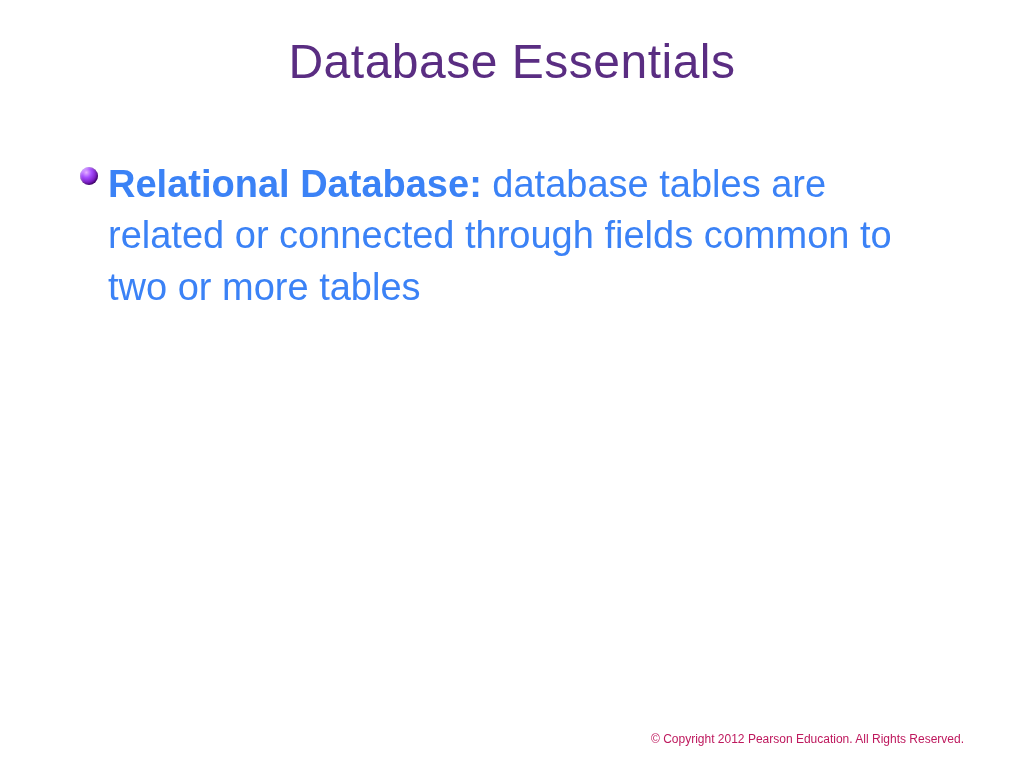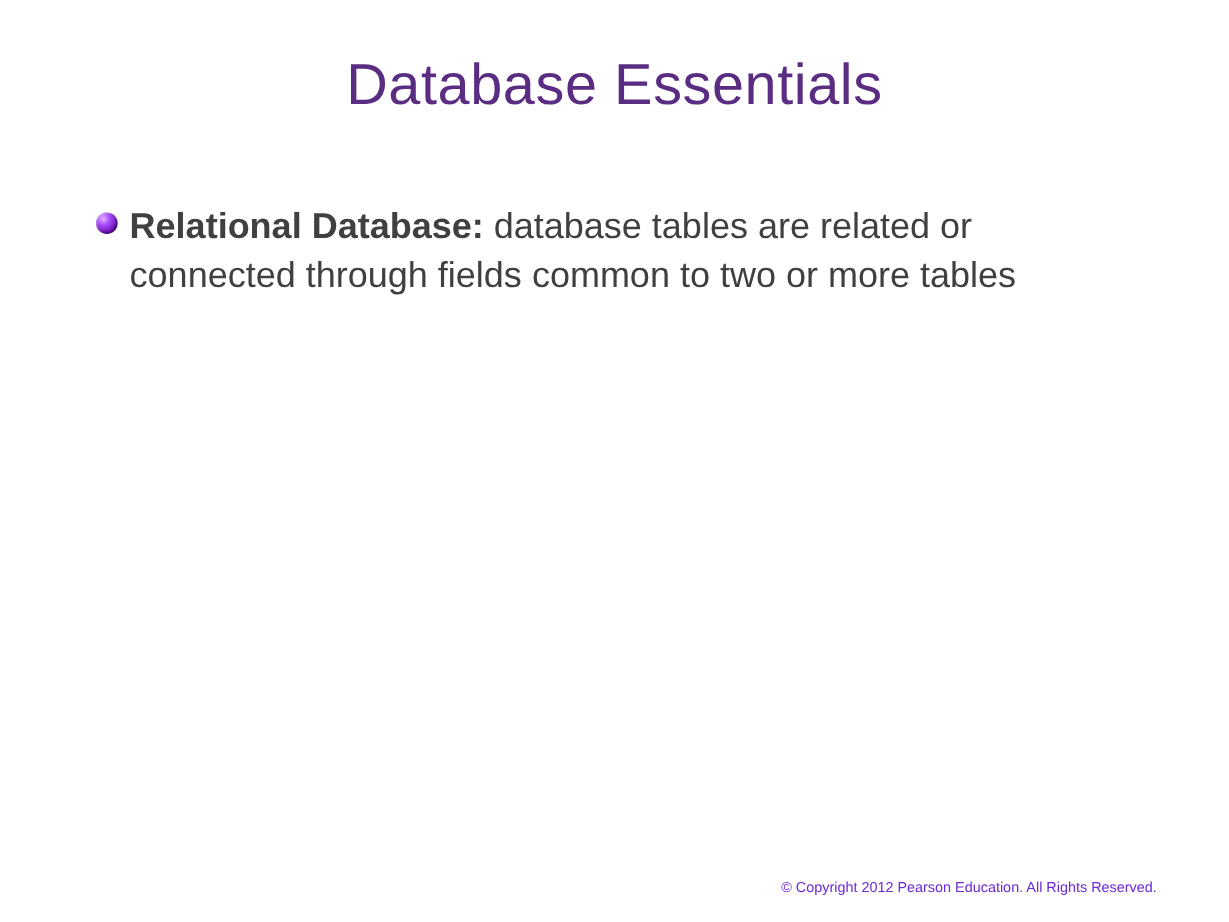--- a/index.html
+++ b/index.html
@@ -11,21 +11,21 @@
       width: 1024px;
       height: 768px;
       background: #ffffff;
       font-family: Arial, Helvetica, sans-serif;
       position: relative;
       overflow: hidden;
     }
     .slide {
       width: 100%;
       height: 100%;
-      padding: 34px 60px 40px 60px;
+      padding: 24px 60px 40px 60px;
       position: relative;
     }
     .title {
       font-size: 48px;
       font-weight: normal;
       color: #5a2d82;
       text-align: center;
       margin-top: 10px;
       margin-bottom: 70px;
       letter-spacing: 0.5px;
@@ -43,34 +43,34 @@
       flex-shrink: 0;
       width: 18px;
       height: 18px;
       border-radius: 50%;
       background: radial-gradient(circle at 35% 30%, #e6b3ff 0%, #a64dff 30%, #6a0dad 70%, #3d0066 100%);
       box-shadow: inset -1px -1px 2px rgba(0,0,0,0.4), inset 1px 1px 2px rgba(255,255,255,0.4);
       margin-top: 8px;
       margin-right: 10px;
     }
     .bullet-text {
-      font-size: 30px;
+      font-size: 38px;
       line-height: 1.35;
-      color: #404040;
+      color: #3b82f6;
       flex: 1;
     }
     .bullet-text .term {
       font-weight: bold;
     }
     .copyright {
       position: absolute;
       bottom: 22px;
       right: 60px;
       font-size: 12px;
-      color: #6d28d9;
+      color: #be185d;
     }
   </style>
 </head>
 <body>
 
 <div class="slide">
   <h1 class="title">Database Essentials</h1>
 
   <div class="content">
 

